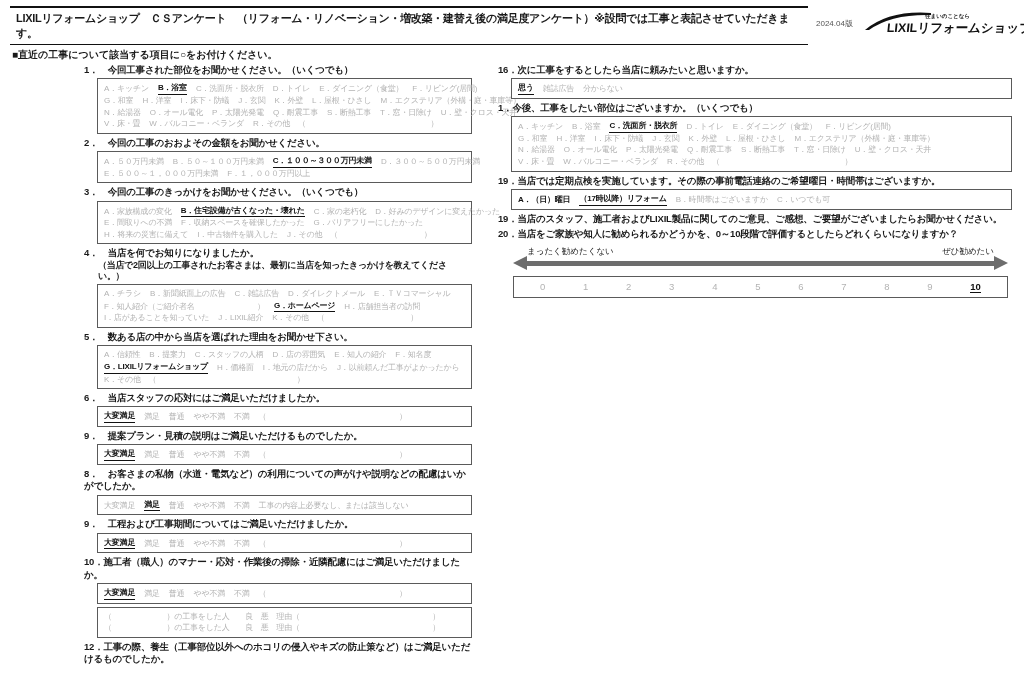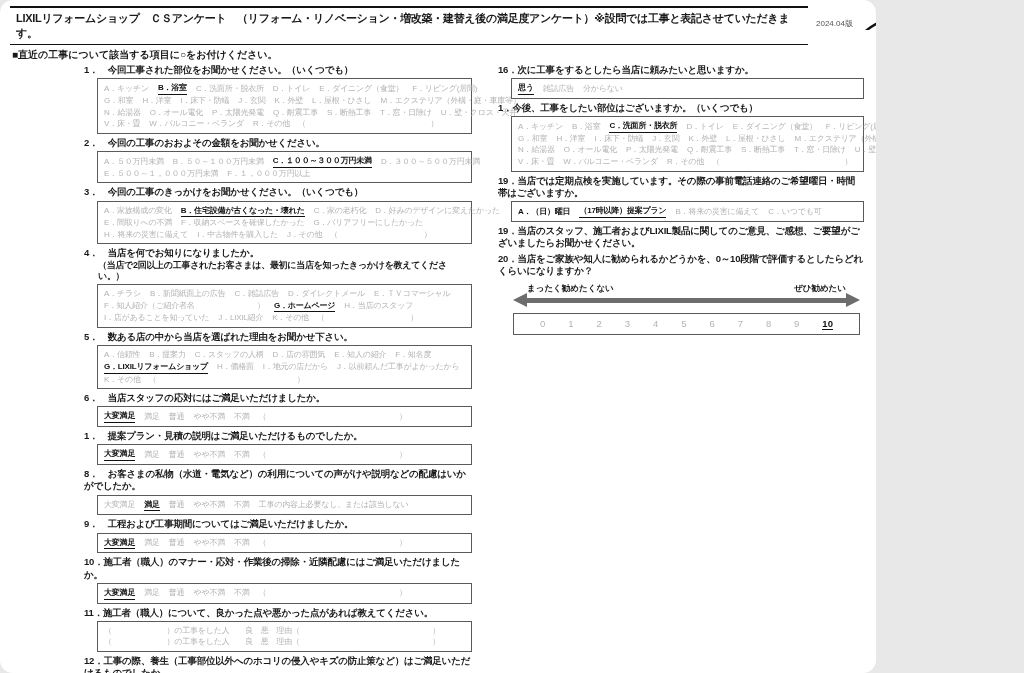--- a/index.html
+++ b/index.html
@@ -1,42 +1,42 @@
 <!DOCTYPE html>
 <html><head>
 <meta charset="utf-8">
 <style>
   html,body{margin:0;padding:0;background:#e8e8e8;}
-  .page{width:876px;height:673px;background:#ffffff;position:relative;overflow:hidden;
-        font-family:"Liberation Sans","DejaVu Sans",sans-serif;color:#1a1a1a;box-sizing:border-box;border-radius:13px;}
+  .page{width:1024px;height:673px;background:#ffffff;position:relative;overflow:hidden;
+        font-family:"Liberation Sans","DejaVu Sans",sans-serif;color:#1a1a1a;box-sizing:border-box;}
   
   .hdr{display:flex;align-items:flex-start;padding:6px 10px 0 10px;gap:8px;}
   .hdr-title{flex:0 0 790px;border-top:2.5px solid #111;border-bottom:1.5px solid #111;
              font-weight:bold;font-size:11px;padding:3px 2px 3px 6px;letter-spacing:-0.3px;}
   .hdr-ver{font-size:8px;color:#555;margin-top:12px;white-space:nowrap;}
   .logo{margin-left:auto;margin-top:2px;}
   
   .instr{font-weight:bold;font-size:10px;padding:3px 8px 2px 12px;}
   
   .cols{display:flex;gap:26px;padding:0 12px 0 84px;}
   .col-l{width:388px;flex:0 0 388px;}
   .col-r{flex:1;min-width:0;}
   
   .q{margin-bottom:3px;}
   .q-title{font-weight:bold;font-size:9.5px;line-height:1.3;letter-spacing:-0.2px;}
   .q-title2{font-weight:bold;font-size:9px;line-height:1.25;padding-left:14px;letter-spacing:-0.3px;}
   .q-box{border:1.2px solid #5a5a5a;margin:2px 0 2px 13px;padding:3px 6px;background:#fff;}
-  .q-line{display:flex;flex-wrap:nowrap;gap:1px 9px;align-items:center;line-height:1.45;white-space:nowrap;}
+  .q-line{display:flex;flex-wrap:nowrap;gap:1px 9px;align-items:flex-end;line-height:1.45;white-space:nowrap;}
   .opt{font-size:8px;color:#b3b3b3;letter-spacing:-0.2px;}
   .opt.sel{color:#111;font-weight:bold;border-bottom:1.6px solid #111;}
   .opt.bold{color:#111;font-weight:bold;}
   .free-box .free-text{font-size:8.5px;color:#333;line-height:1.5;}
   
   .scale-wrap{margin:6px 2px 0 13px;}
-  .scale-labels{display:flex;justify-content:space-between;font-size:8.5px;font-weight:bold;padding:0 16px;align-items:flex-end;}
+  .scale-labels{display:flex;justify-content:space-between;font-size:8.5px;font-weight:normal;padding:0 16px;align-items:flex-end;}
   .scale-arrow{position:relative;height:5px;background:#6d6d6d;margin:3px 16px 0 16px;}
   .scale-arrow:before,.scale-arrow:after{content:"";position:absolute;top:-5px;border-top:7.5px solid transparent;border-bottom:7.5px solid transparent;}
   .scale-arrow:before{left:-14px;border-right:14px solid #6d6d6d;}
   .scale-arrow:after{right:-14px;border-left:14px solid #6d6d6d;}
   .scale-box{border:1px solid #5a5a5a;display:flex;justify-content:space-between;padding:4px 26px;margin:10px 2px 0 2px;}
   .scale-num{font-size:9.5px;color:#b3b3b3;}
   .scale-num.sel{color:#111;font-weight:bold;border-bottom:1.6px solid #111;}
   
   .logo svg{display:block;}
 </style>
@@ -139,21 +139,21 @@
             <div class="q-line">
               <span class="opt">A．チラシ</span>
               <span class="opt">B．新聞紙面上の広告</span>
               <span class="opt">C．雑誌広告</span>
               <span class="opt">D．ダイレクトメール</span>
               <span class="opt">E．ＴＶコマーシャル</span>
             </div>
             <div class="q-line">
               <span class="opt">F．知人紹介（ご紹介者名　　　　　　　　）</span>
               <span class="opt sel">G．ホームページ</span>
-              <span class="opt">H．当店のスタッフ</span>
+              <span class="opt">H．店舗担当者の訪問</span>
             </div>
             <div class="q-line">
               <span class="opt">I．店があることを知っていた</span>
               <span class="opt">J．LIXIL紹介</span>
               <span class="opt">K．その他　（　　　　　　　　　　　）</span>
             </div>
           </div>
         </div>
         <div class="q">
           <div class="q-title">5．　数ある店の中から当店を選ばれた理由をお聞かせ下さい。</div>
@@ -184,21 +184,21 @@
               <span class="opt sel">大変満足</span>
               <span class="opt">満足</span>
               <span class="opt">普通</span>
               <span class="opt">やや不満</span>
               <span class="opt">不満</span>
               <span class="opt">（　　　　　　　　　　　　　　　　　）</span>
             </div>
           </div>
         </div>
         <div class="q">
-          <div class="q-title">1．　提案プラン・見積の説明はご満足いただけるものでしたか。</div>
+          <div class="q-title">9．　提案プラン・見積の説明はご満足いただけるものでしたか。</div>
           <div class="q-box">
             <div class="q-line">
               <span class="opt sel">大変満足</span>
               <span class="opt">満足</span>
               <span class="opt">普通</span>
               <span class="opt">やや不満</span>
               <span class="opt">不満</span>
               <span class="opt">（　　　　　　　　　　　　　　　　　）</span>
             </div>
           </div>
@@ -236,21 +236,20 @@
               <span class="opt sel">大変満足</span>
               <span class="opt">満足</span>
               <span class="opt">普通</span>
               <span class="opt">やや不満</span>
               <span class="opt">不満</span>
               <span class="opt">（　　　　　　　　　　　　　　　　　）</span>
             </div>
           </div>
         </div>
         <div class="q">
-          <div class="q-title">11．施工者（職人）について、良かった点や悪かった点があれば教えてください。</div>
           <div class="q-box">
             <div class="q-line">
               <span class="opt">（　　　　　　　）の工事をした人　　良　悪　理由（　　　　　　　　　　　　　　　　　）</span>
             </div>
             <div class="q-line">
               <span class="opt">（　　　　　　　）の工事をした人　　良　悪　理由（　　　　　　　　　　　　　　　　　）</span>
             </div>
           </div>
         </div>
         <div class="q">
@@ -302,22 +301,22 @@
               <span class="opt">W．バルコニー・ベランダ</span>
               <span class="opt">R．その他　（　　　　　　　　　　　　　　　　）</span>
             </div>
           </div>
         </div>
         <div class="q">
           <div class="q-title">19．当店では定期点検を実施しています。その際の事前電話連絡のご希望曜日・時間帯はございますか。</div>
           <div class="q-box">
             <div class="q-line">
               <span class="opt bold">A．（日）曜日</span>
-              <span class="opt sel">（17時以降）提案プラン</span>
-              <span class="opt">B．将来の災害に備えて</span>
+              <span class="opt sel">（17時以降）リフォーム</span>
+              <span class="opt">B．時間帯はございますか</span>
               <span class="opt">C．いつでも可</span>
             </div>
           </div>
         </div>
         <div class="q">
           <div class="q-title">19．当店のスタッフ、施工者およびLIXIL製品に関してのご意見、ご感想、ご要望がございましたらお聞かせください。</div>
         </div>
         <div class="q">
           <div class="q-title">20．当店をご家族や知人に勧められるかどうかを、0～10段階で評価するとしたらどれくらいになりますか？</div>
           <div class="scale-wrap">

